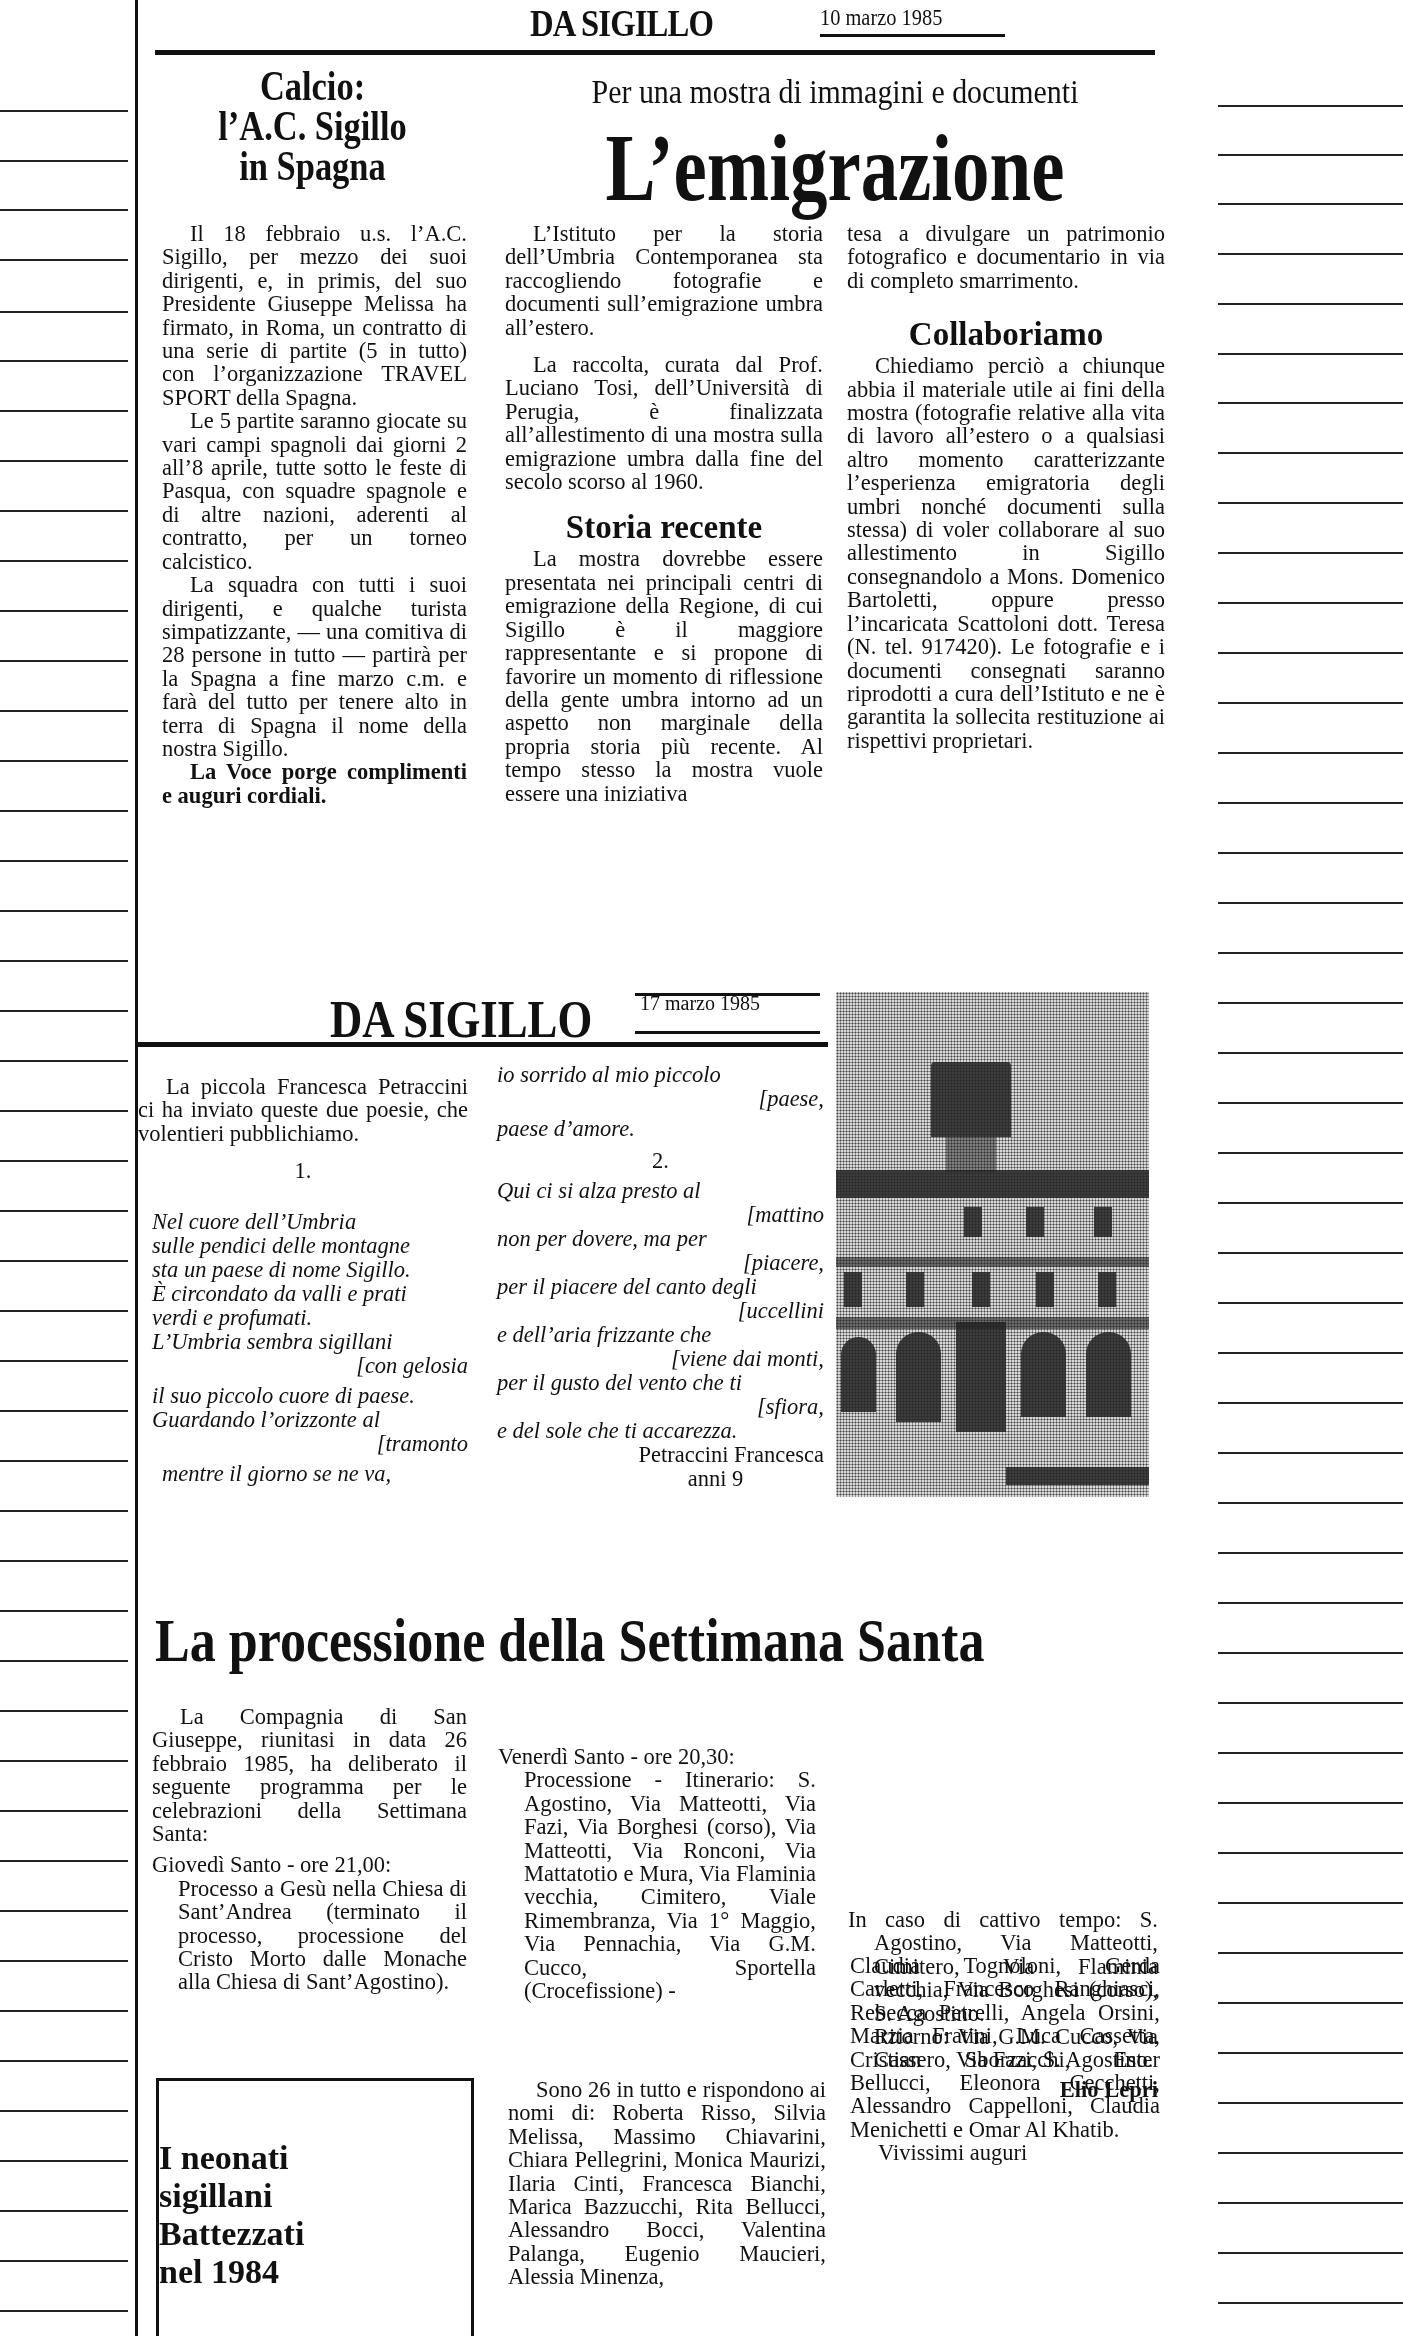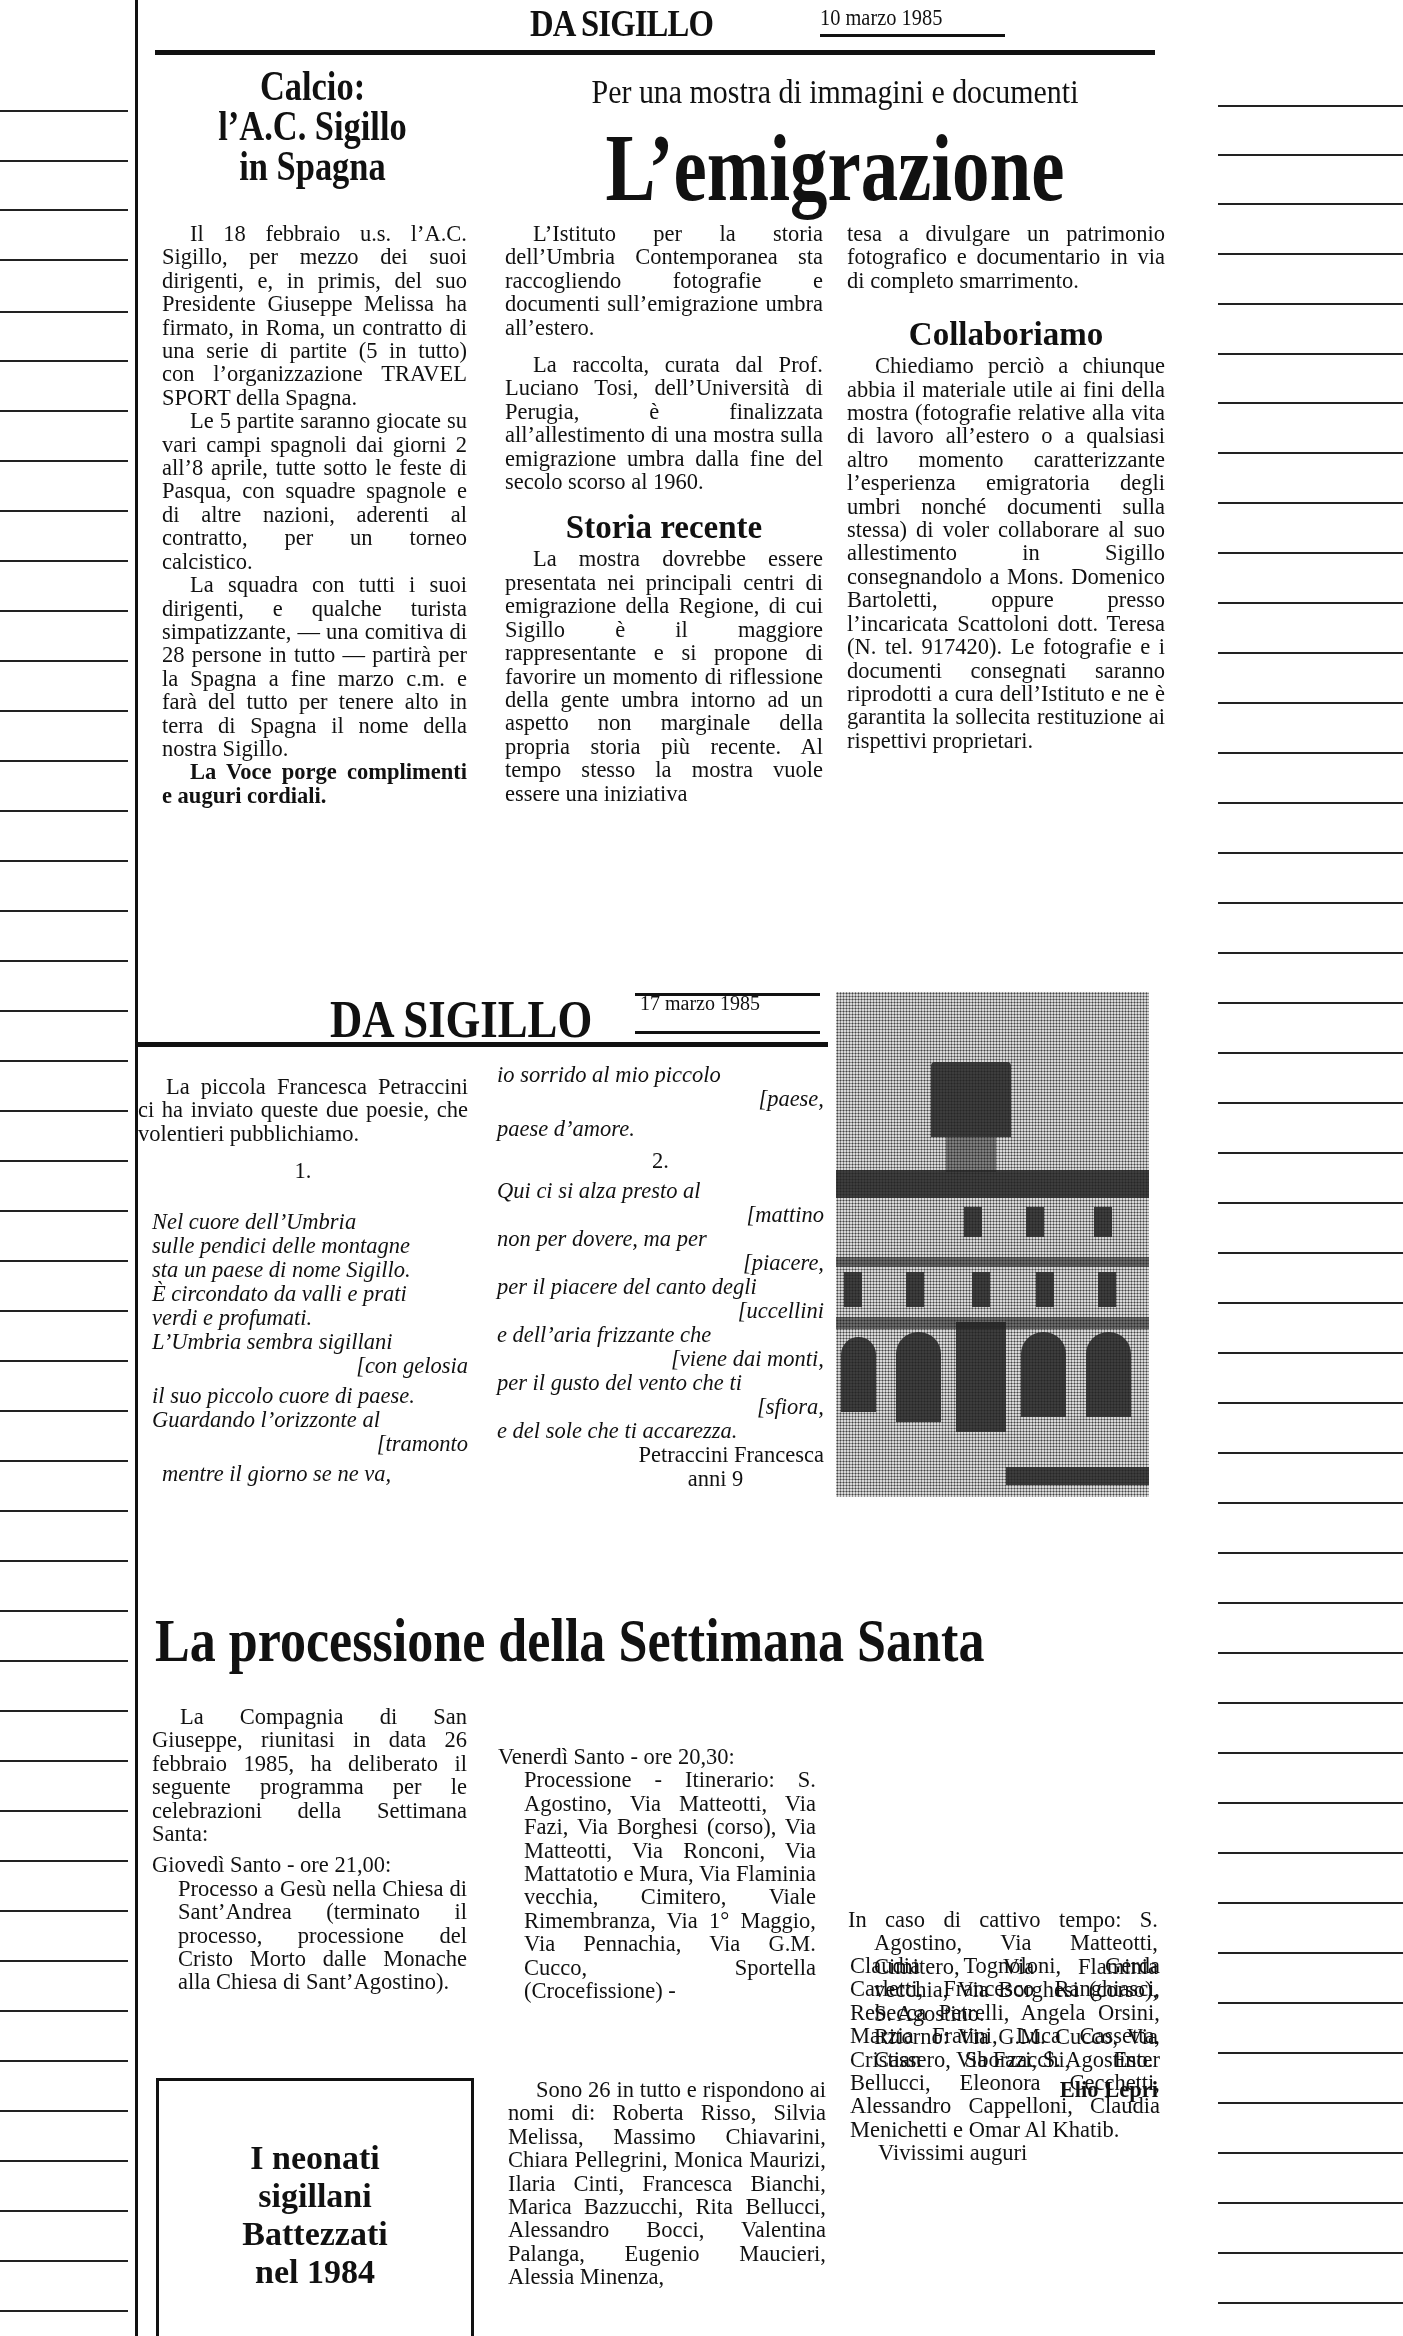--- a/index.html
+++ b/index.html
@@ -67,21 +67,21 @@
   .proc-col1 { left: 152px; top: 1705px; width: 315px; }
   .proc-col2 { left: 498px; top: 1705px; width: 318px; }
   .proc-col3 { left: 848px; top: 1705px; width: 310px; }
   .proc .hang { padding-left: 26px; text-indent: -26px; text-align: justify; }
   .proc .hang b { font-weight: normal; }
   .proc .hang .in { display: block; text-indent: 0; }
   .author { text-align: right; font-weight: bold; margin-top: 6px; text-indent: 0 !important; }
 
   
   .neo-box { left: 156px; top: 2078px; width: 318px; height: 258px; border: 3px solid #111; border-bottom: none; }
-  .neo-title { position: absolute; left: 0; top: 58px; width: 100%; text-align: center; font-size: 34px; font-weight: bold; line-height: 38px; }
+  .neo-title { position: absolute; left: 0; top: 58px; width: 100%; text-align: left; font-size: 34px; font-weight: bold; line-height: 38px; }
   .neo-col2 { left: 508px; top: 2078px; width: 318px; }
   .neo-col3 { left: 850px; top: 1954px; width: 310px; }
 </style>
 </head>
 <body>
 
 <div class="rules-left">
   <div class="rule" style="top:110px"></div>
   <div class="rule" style="top:160px"></div>
   <div class="rule" style="top:209px"></div>

